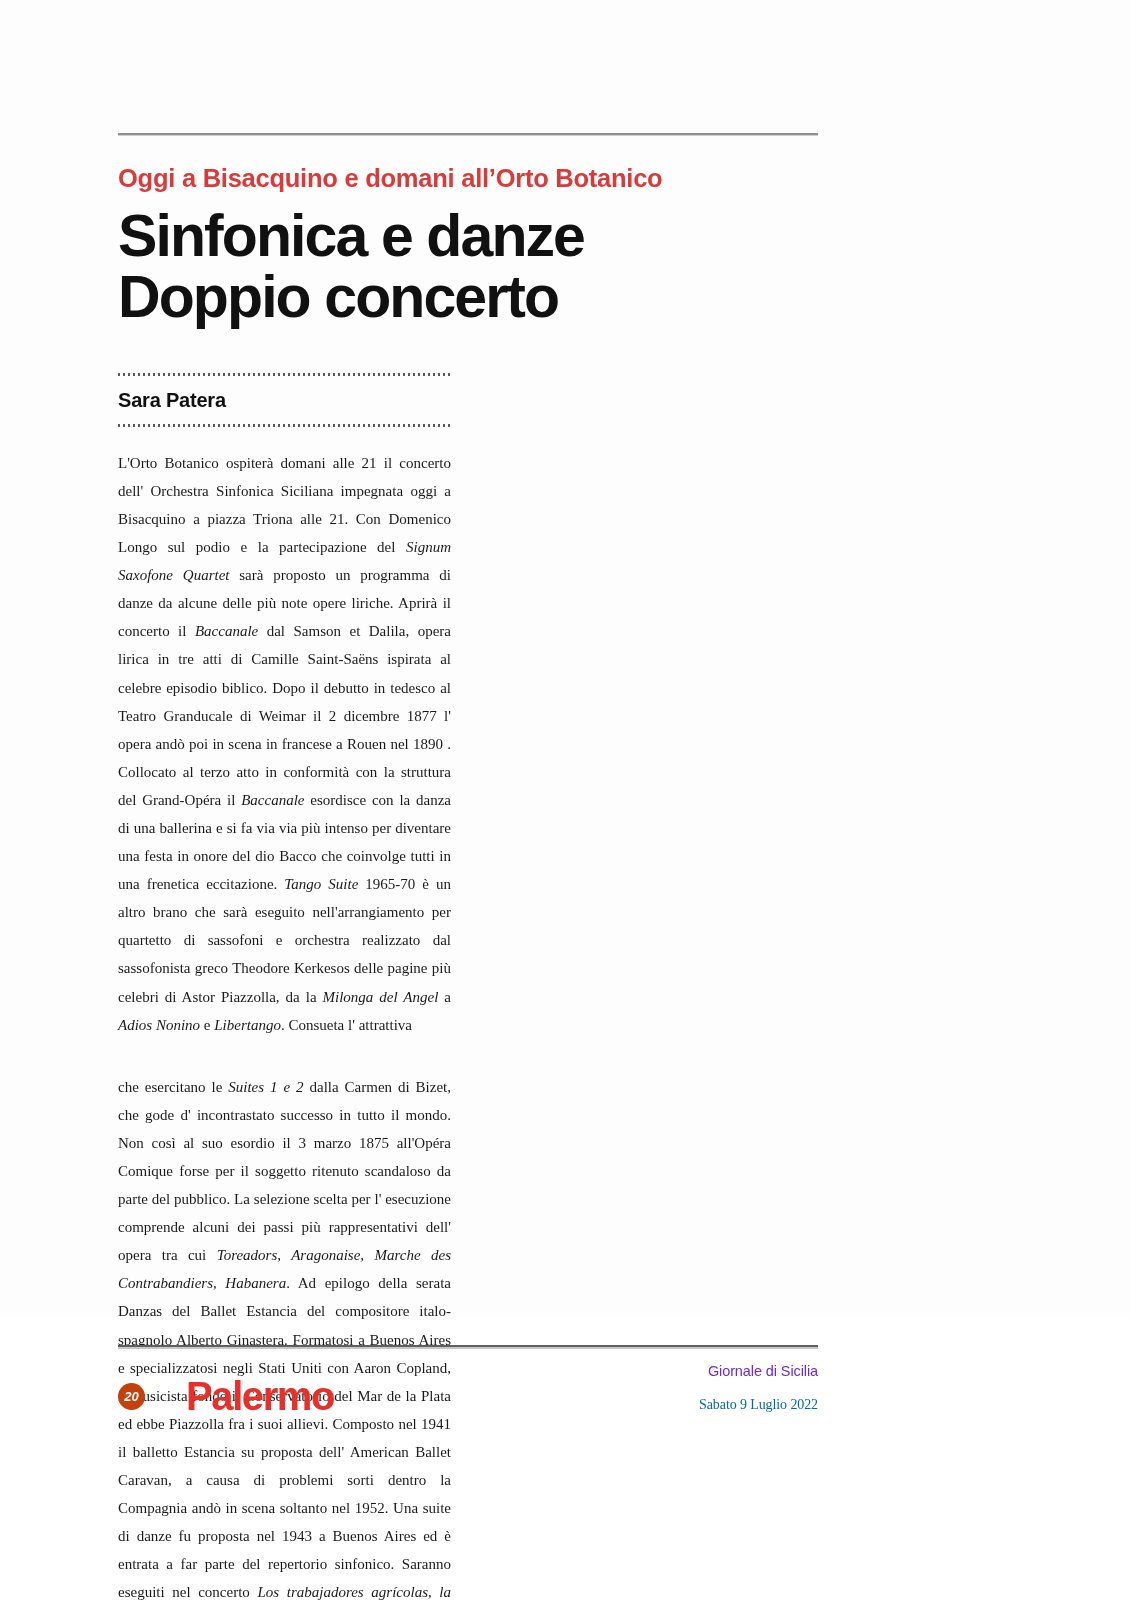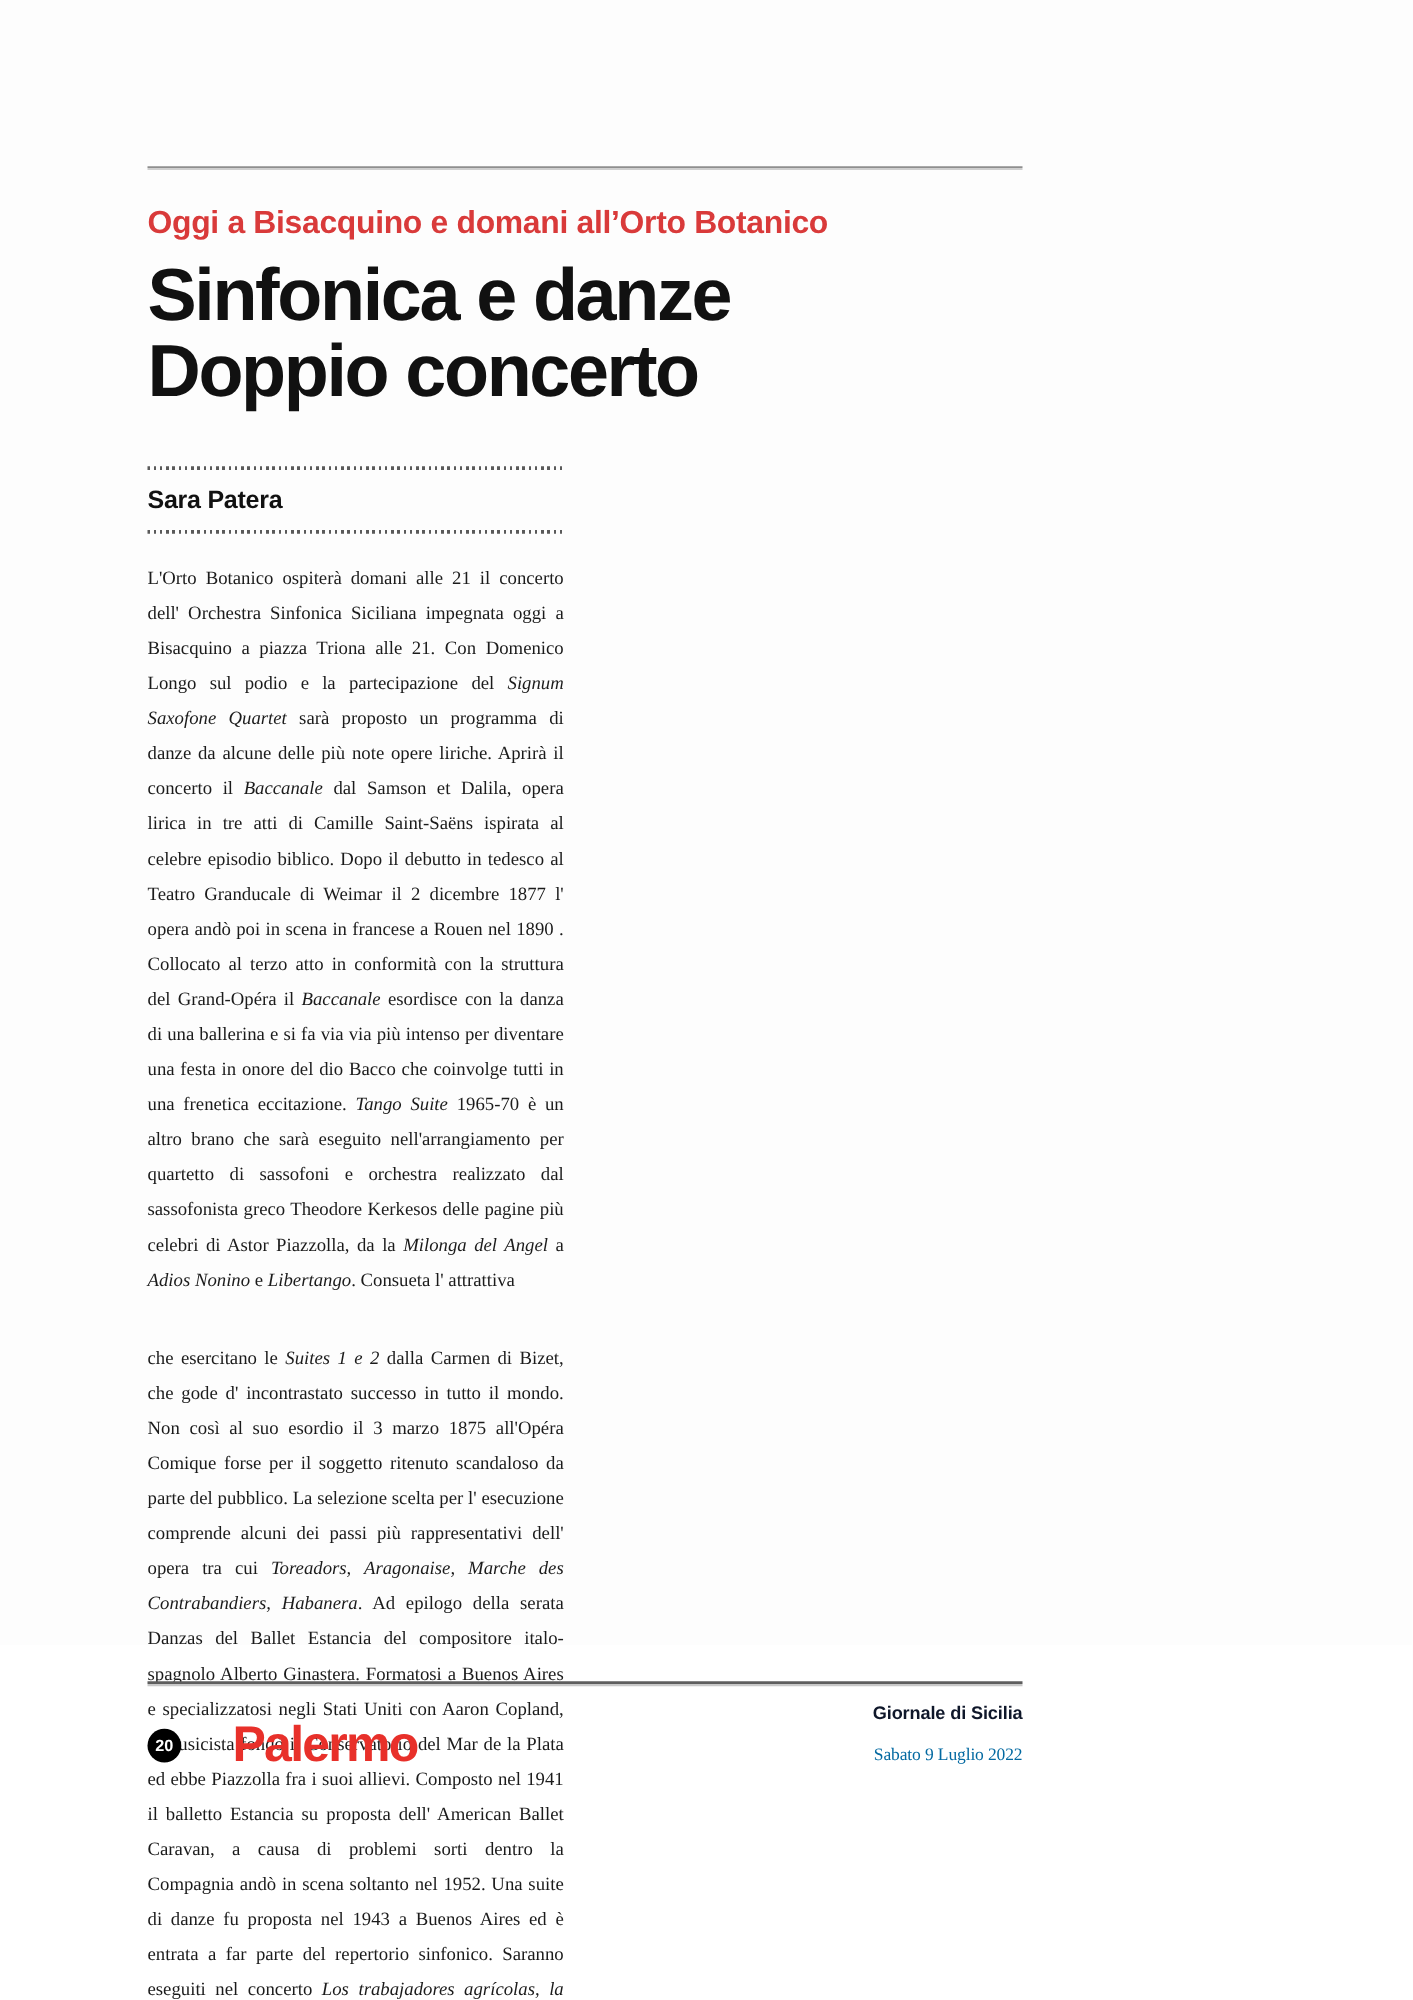--- a/index.html
+++ b/index.html
@@ -133,48 +133,49 @@
   }
   .brand {
     display: flex;
     align-items: center;
     gap: 13px;
   }
   .page-badge {
     width: 27px;
     height: 27px;
     border-radius: 50%;
-    background: #000000;
+    background: #c2410c;
     color: #ffffff;
     font-family: "Liberation Sans", sans-serif;
     font-weight: bold;
     font-size: 13px;
     display: flex;
     align-items: center;
     justify-content: center;
     line-height: 1;
+    font-style: italic;
   }
   .brand-name {
     font-family: "Liberation Sans", sans-serif;
     font-weight: bold;
     font-size: 40px;
     color: #e8302a;
     letter-spacing: -1.4px;
     line-height: 1;
     margin-left: 28px;
   }
   .masthead {
     text-align: right;
     padding-bottom: 3px;
   }
   .masthead-title {
     font-family: "Liberation Sans", sans-serif;
-    font-weight: bold;
+    font-weight: normal;
     font-size: 14.5px;
-    color: #0f172a;
+    color: #6d28d9;
     letter-spacing: -0.1px;
   }
   .masthead-date {
     font-family: Liberation Serif, serif;
     font-size: 14px;
     color: #0369a1;
     margin-top: 18px;
     letter-spacing: -0.1px;
   }
 </style>

